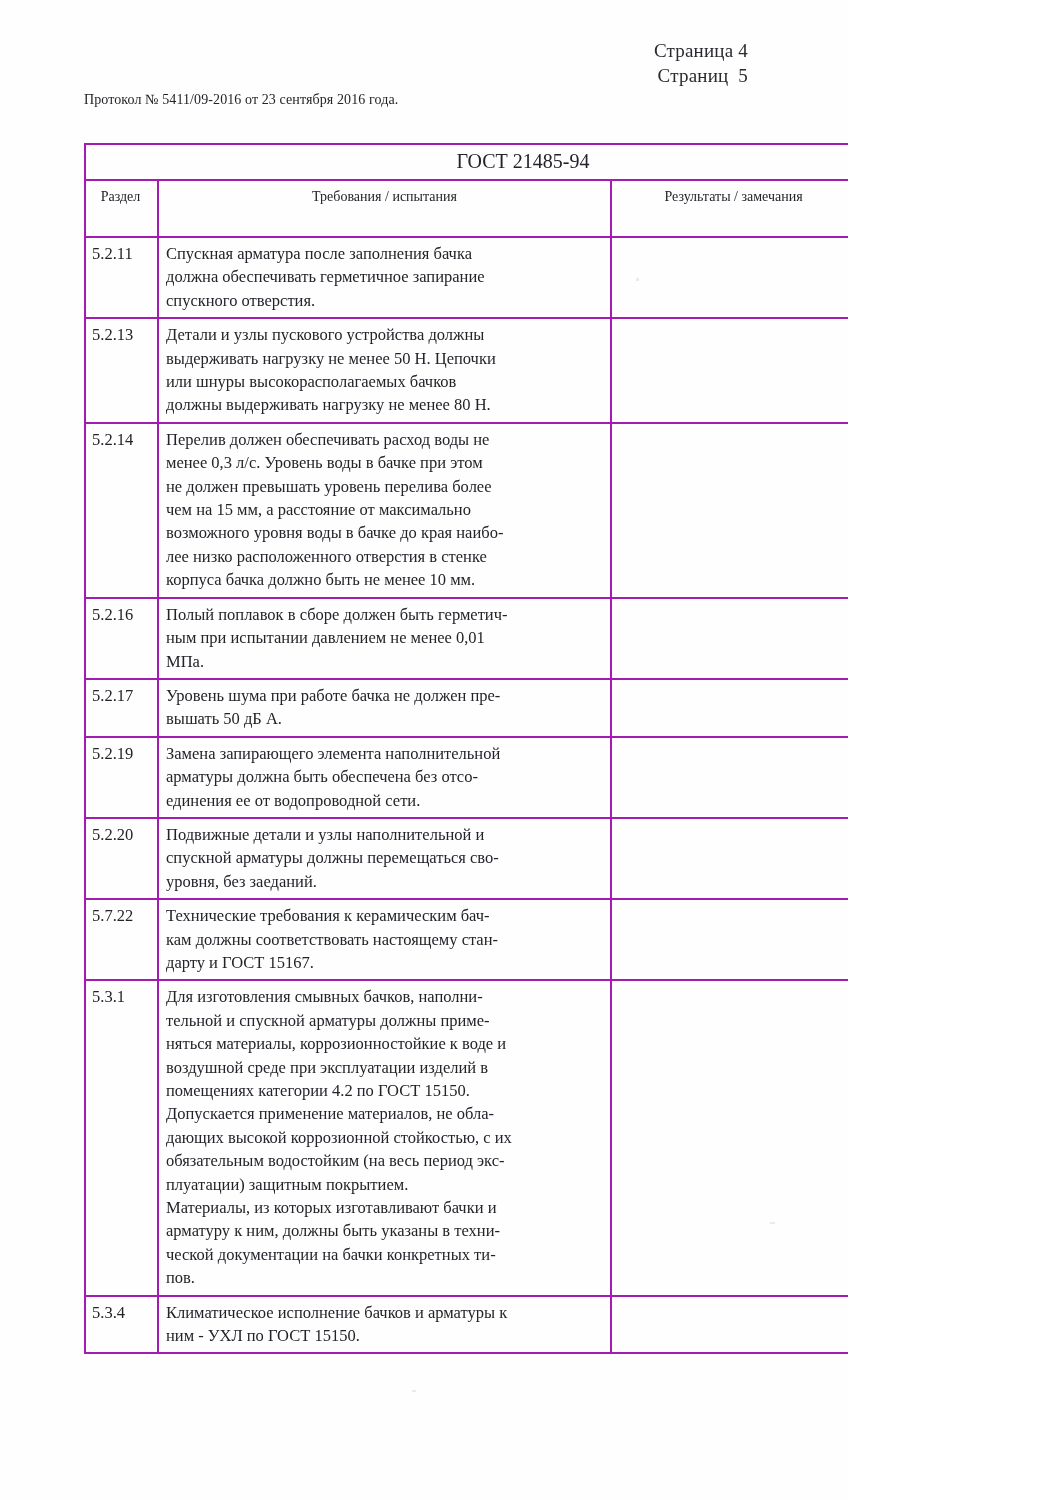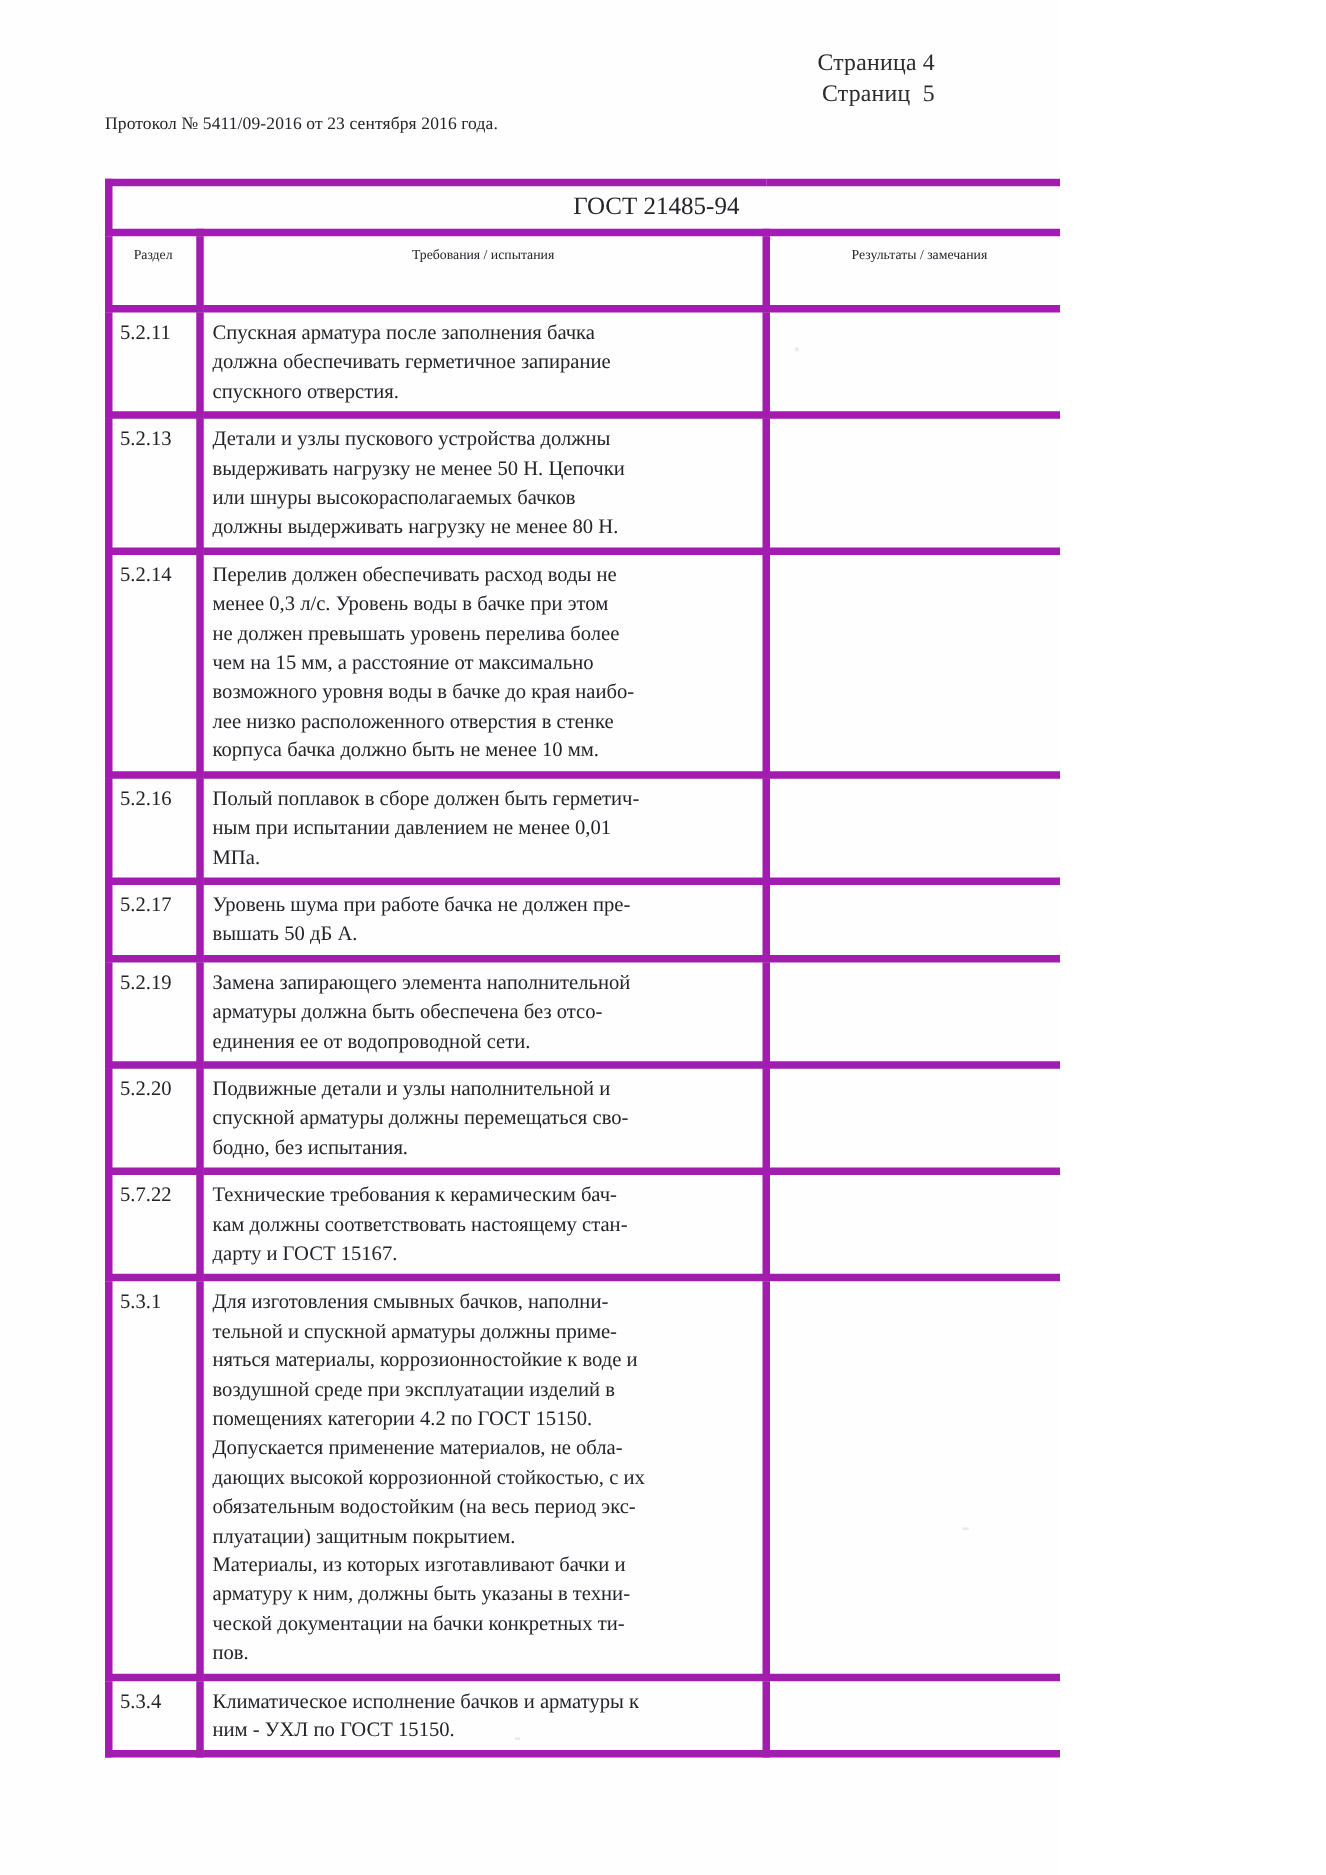--- a/index.html
+++ b/index.html
@@ -44,38 +44,38 @@
   
   .gost-table {
     position: absolute;
     top: 143px;
     left: 84px;
     width: 876px;
     border-collapse: collapse;
     table-layout: fixed;
   }
   .gost-table td, .gost-table th {
-    border: 6px solid #a21caf;
+    border: 2px solid #a21caf;
     padding: 0;
     vertical-align: top;
     background: transparent;
     font-family: Liberation Serif, serif;
   }
   .title-cell {
     text-align: center;
     font-family: "Liberation Serif", serif;
     font-size: 20px;
     line-height: 26px;
     padding: 3px 0 5px 0 !important;
     font-weight: normal;
     color: #23232a;
   }
   .col-head {
     text-align: center;
-    font-size: 11px;
+    font-size: 14px;
     line-height: 21px;
     font-weight: normal;
     padding: 5px 4px 8px 4px !important;
     vertical-align: top;
     color: #23232a;
   }
   .col-head.left-pad { padding-left: 2px !important; }
 
   .c-section {
     font-size: 16.5px;
@@ -201,21 +201,21 @@
             <span class="ln">единения ее от водопроводной сети.</span>
           </td>
           <td class="c-result"></td>
           <td class="c-conc">С</td>
         </tr>
         <tr>
           <td class="c-section">5.2.20</td>
           <td class="c-req">
             <span class="ln">Подвижные детали и узлы наполнительной и</span>
             <span class="ln">спускной арматуры должны перемещаться сво-</span>
-            <span class="ln">бодно, без испытания.</span>
+            <span class="ln">уровня, без заеданий.</span>
           </td>
           <td class="c-result"></td>
           <td class="c-conc">С</td>
         </tr>
         <tr>
           <td class="c-section">5.7.22</td>
           <td class="c-req">
             <span class="ln">Технические требования к керамическим бач-</span>
             <span class="ln">кам должны соответствовать настоящему стан-</span>
             <span class="ln">дарту и ГОСТ 15167.</span>

